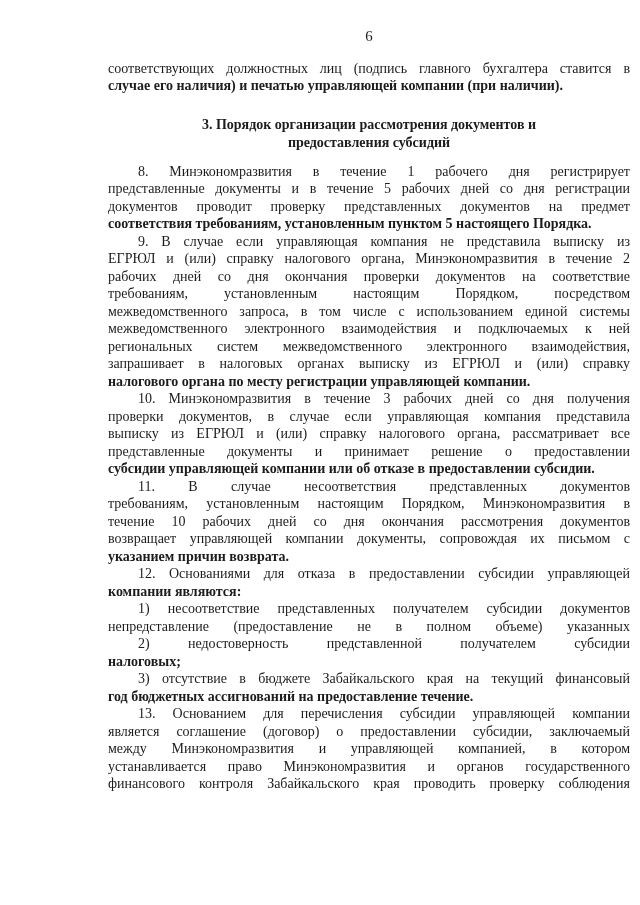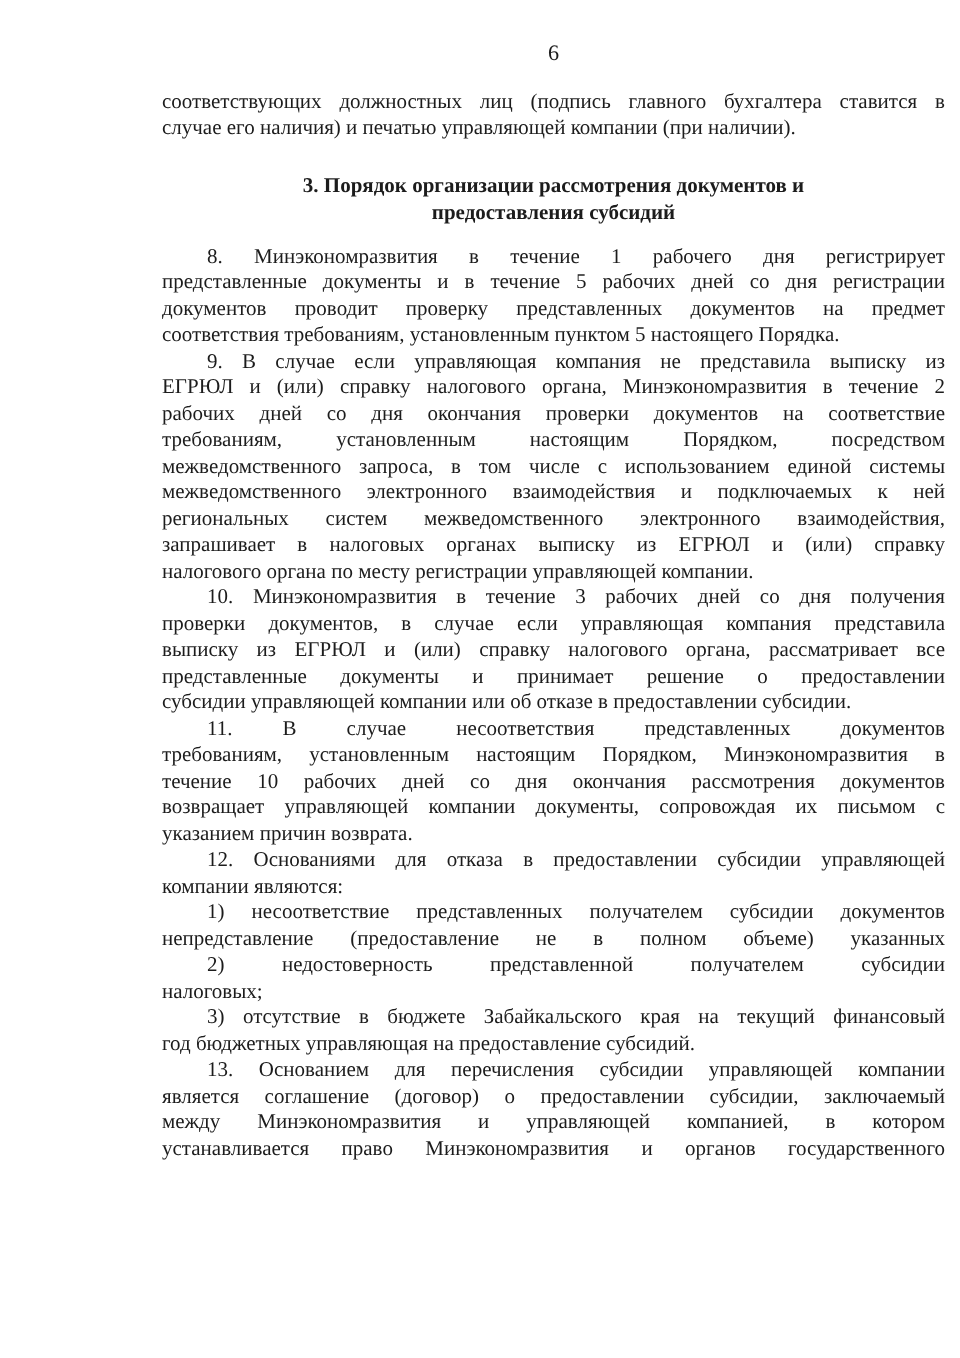--- a/index.html
+++ b/index.html
@@ -22,21 +22,21 @@
     line-height: 17.5px;
     text-align: center;
     margin-bottom: 14px;
   }
   .content { font-size: 14px; }
   .line {
     line-height: 17.5px;
     text-align: justify;
     text-align-last: justify;
   }
-  .line.endline { text-align-last: left; }
+  .line.endline { text-align-last: left; font-weight: bold; }
   .line.indent { text-indent: 30px; }
   .block.heading {
     margin: 21px 0 10px 0;
     font-weight: bold;
   }
   .block.heading .line {
     line-height: 18.5px;
     text-align: left;
     text-align-last: center;
   }
@@ -93,22 +93,23 @@
       <div class="block paragraph">
         <div class="line indent">1) несоответствие представленных получателем субсидии документов</div>
         <div class="line">непредставление (предоставление не в полном объеме) указанных</div>
       </div>
       <div class="block paragraph">
         <div class="line indent">2) недостоверность представленной получателем субсидии</div>
         <div class="line endline">налоговых;</div>
       </div>
       <div class="block paragraph">
         <div class="line indent">3) отсутствие в бюджете Забайкальского края на текущий финансовый</div>
-        <div class="line endline">год бюджетных управляющая на предоставление субсидий.</div>
+        <div class="line endline">год бюджетных ассигнований на предоставление течение.</div>
       </div>
       <div class="block paragraph">
         <div class="line indent">13. Основанием для перечисления субсидии управляющей компании</div>
         <div class="line">является соглашение (договор) о предоставлении субсидии, заключаемый</div>
         <div class="line">между Минэкономразвития и управляющей компанией, в котором</div>
         <div class="line">устанавливается право Минэкономразвития и органов государственного</div>
+        <div class="line">финансового контроля Забайкальского края проводить проверку соблюдения</div>
       </div>
     </div>
 </div>
 
 </body></html>

